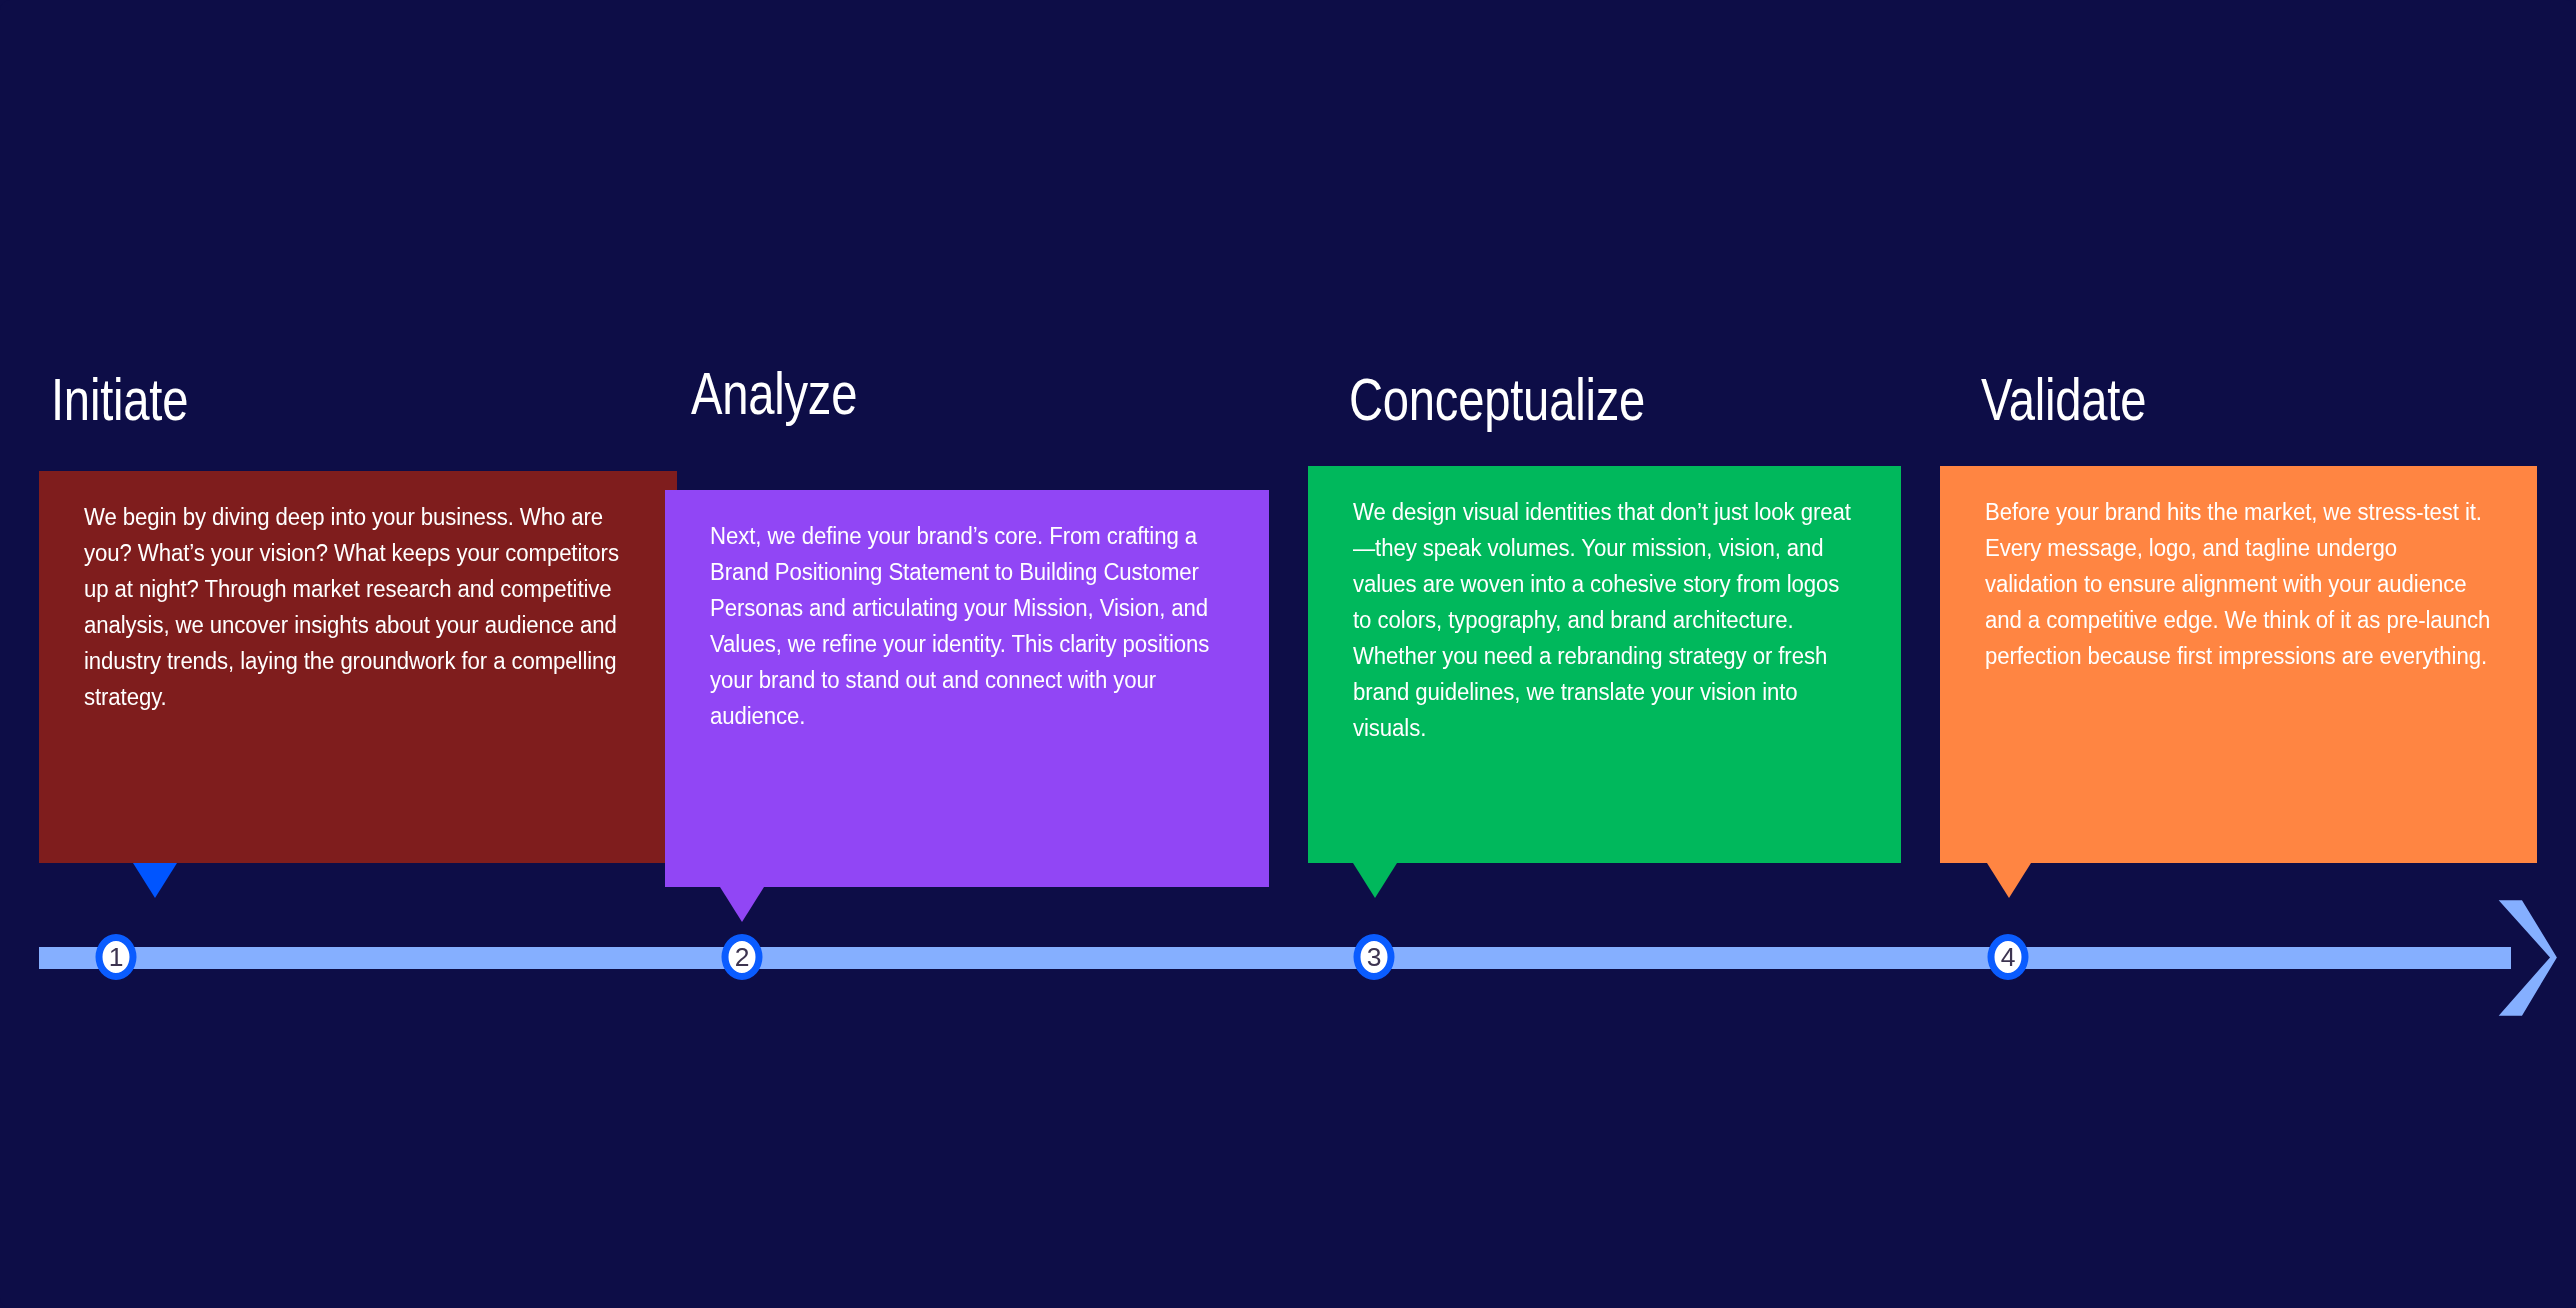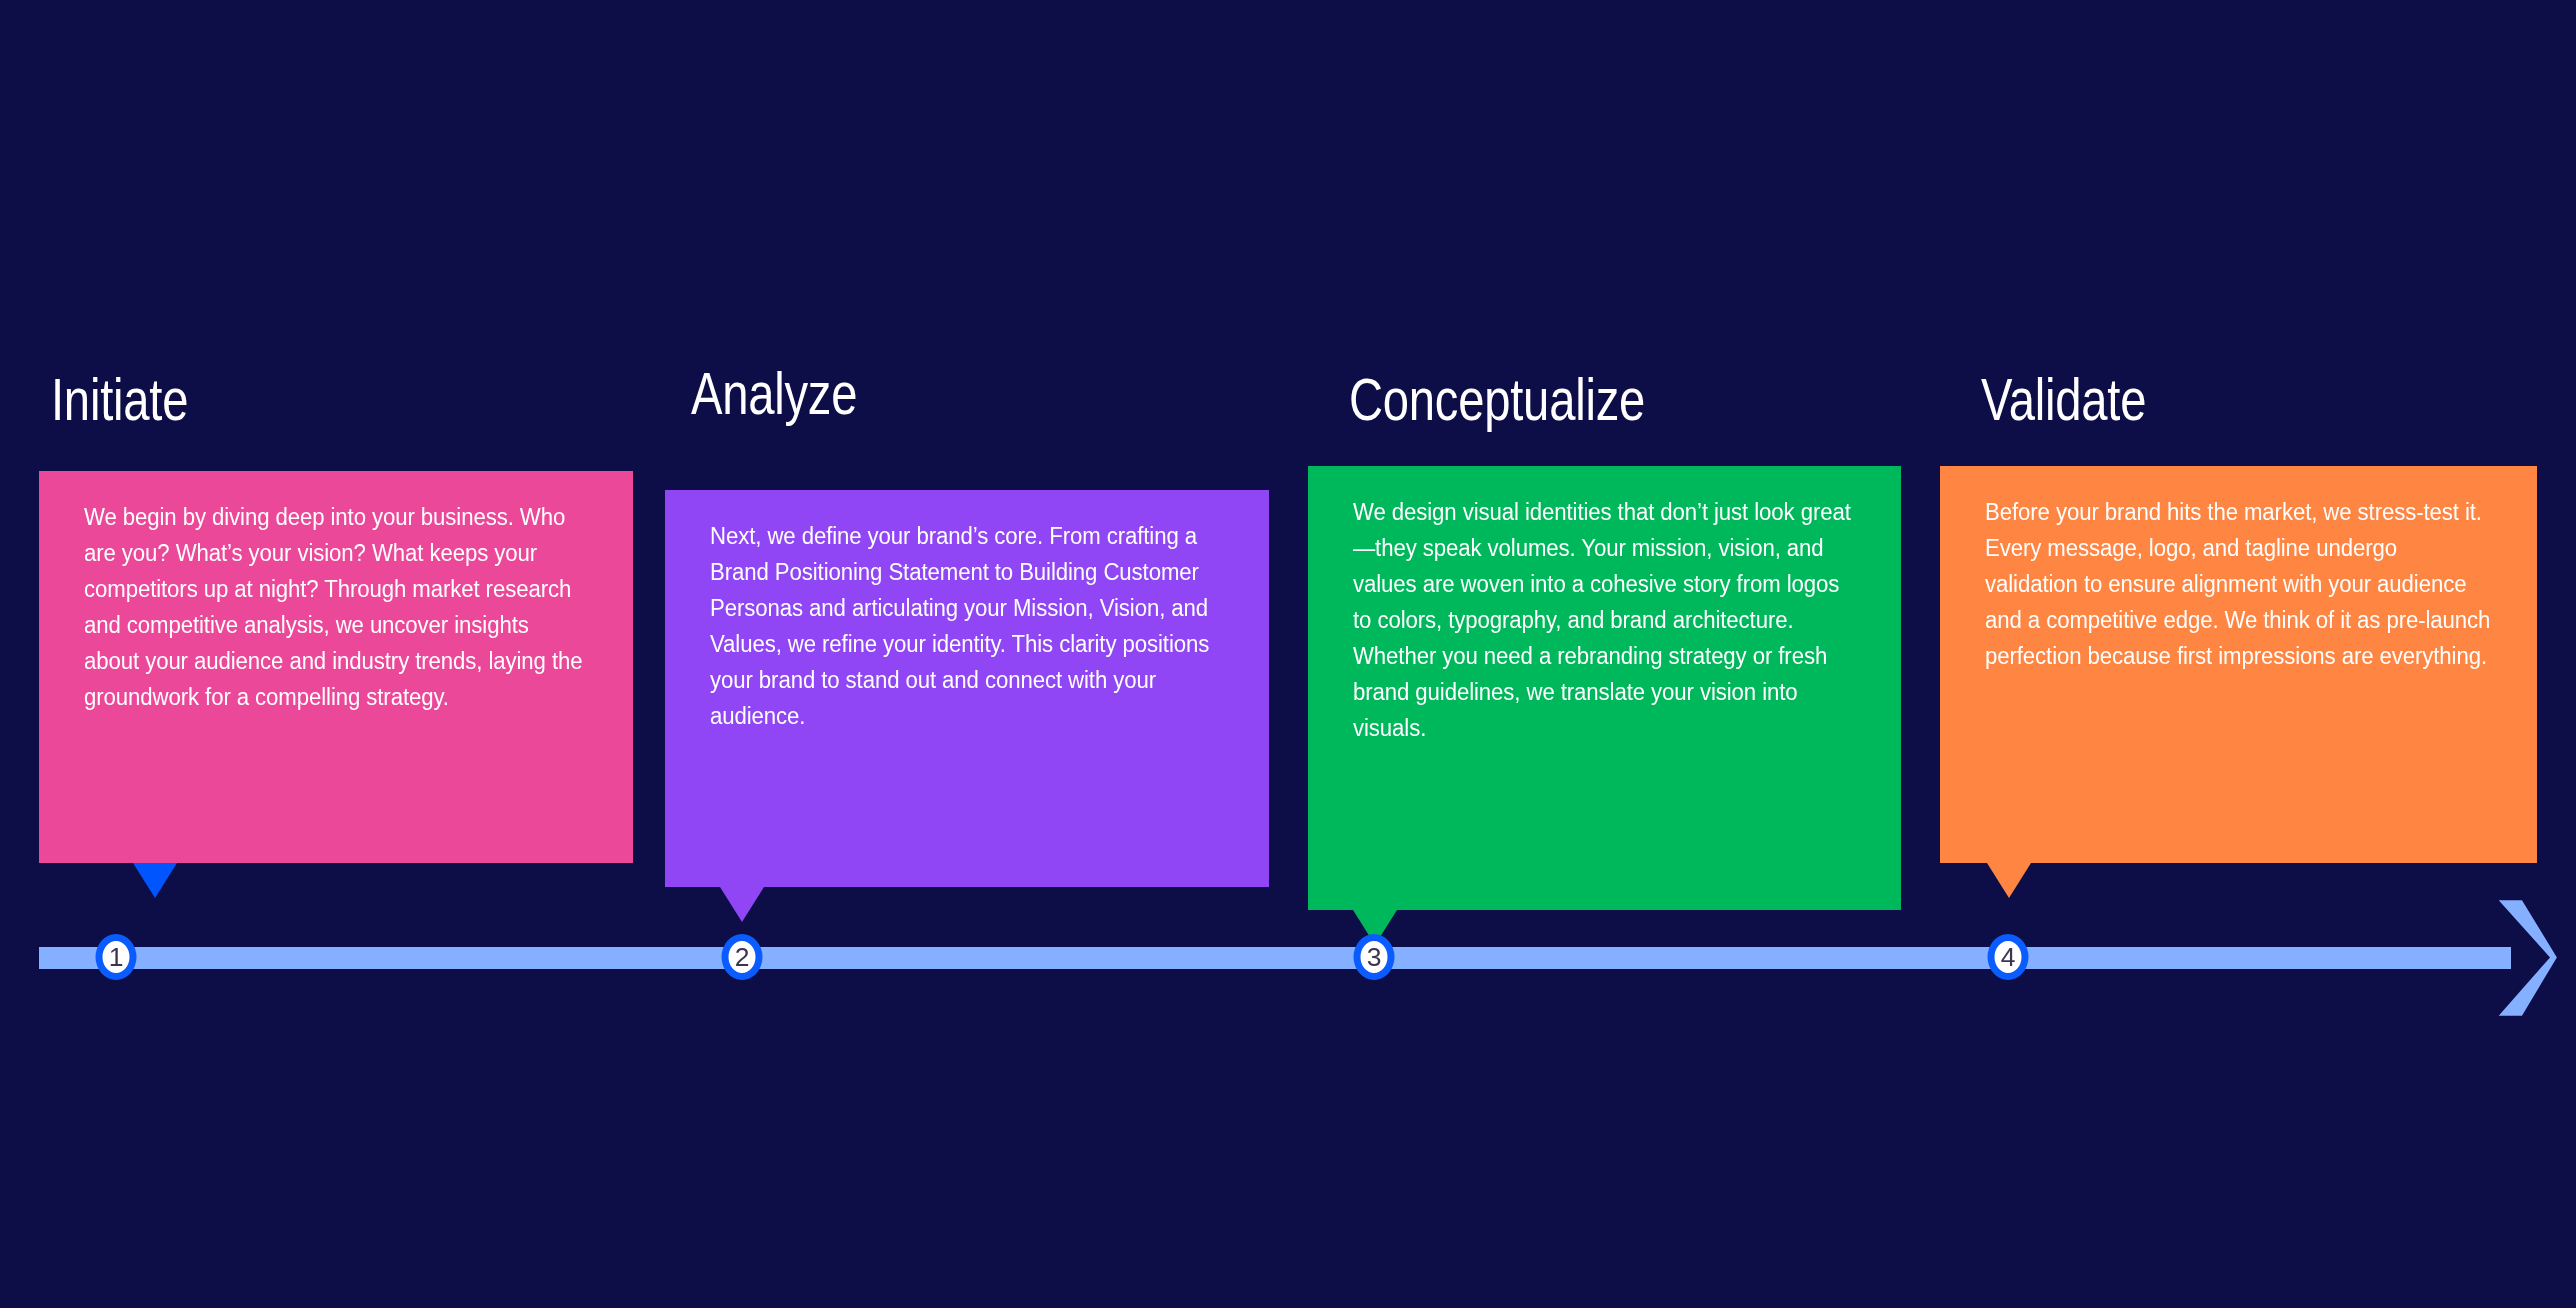--- a/index.html
+++ b/index.html
@@ -107,41 +107,41 @@
 </style>
 </head>
 <body style="background: rgb(13, 13, 71);">
 
 <div id="stage" style="--bg: #0d0d47;">
 
   <div class="step">
     <div class="title-row" style="left:39px; bottom:auto; top:366px; height:64px;">
       <h2 class="step-title" style="bottom:0;">Initiate</h2>
     </div>
-    <div class="card" style="left:39px; top:471px; width:594px; height:392px; background:#ec4899;">
+    <div class="card" style="left:39px; top:471px; width:594px; height:392px; background:#7f1d1d;padding-left:44px;">
       <p class="card-text">We begin by diving deep into your business. Who are you? What’s your vision? What keeps your competitors up at night? Through market research and competitive analysis, we uncover insights about your audience and industry trends, laying the groundwork for a compelling strategy.</p>
       <div class="card-pointer" style="left:94px; border-top:35px solid #0055ff;"></div>
     </div>
   </div>
 
   <div class="step">
     <div class="title-row" style="left:691px; top:360px; height:64px;">
       <h2 class="step-title" style="bottom:0; left:0;">Analyze</h2>
     </div>
     <div class="card" style="left:665px; top:466px; width:604px; height:397px; background:#9146f5;margin-top:24px;">
       <p class="card-text">Next, we define your brand’s core. From crafting a Brand Positioning Statement to Building Customer Personas and articulating your Mission, Vision, and Values, we refine your identity. This clarity positions your brand to stand out and connect with your audience.</p>
       <div class="card-pointer" style="left:55px; border-top:35px solid #9146f5;"></div>
     </div>
   </div>
 
   <div class="step">
     <div class="title-row" style="left:1349px; top:366px; height:64px;">
       <h2 class="step-title" style="bottom:0; left:0;">Conceptualize</h2>
     </div>
-    <div class="card" style="left:1308px; top:466px; width:593px; height:444px; background:#00b85c;">
+    <div class="card" style="left:1308px; top:466px; width:593px; height:397px; background:#00b85c;">
       <p class="card-text">We design visual identities that don’t just look great—they speak volumes. Your mission, vision, and values are woven into a cohesive story from logos to colors, typography, and brand architecture. Whether you need a rebranding strategy or fresh brand guidelines, we translate your vision into visuals.</p>
       <div class="card-pointer" style="left:45px; border-top:35px solid #00b85c;"></div>
     </div>
   </div>
 
   <div class="step">
     <div class="title-row" style="left:1981px; top:366px; height:64px;">
       <h2 class="step-title" style="bottom:0; left:0;">Validate</h2>
     </div>
     <div class="card" style="left:1940px; top:466px; width:597px; height:397px; background:#ff8542;">

